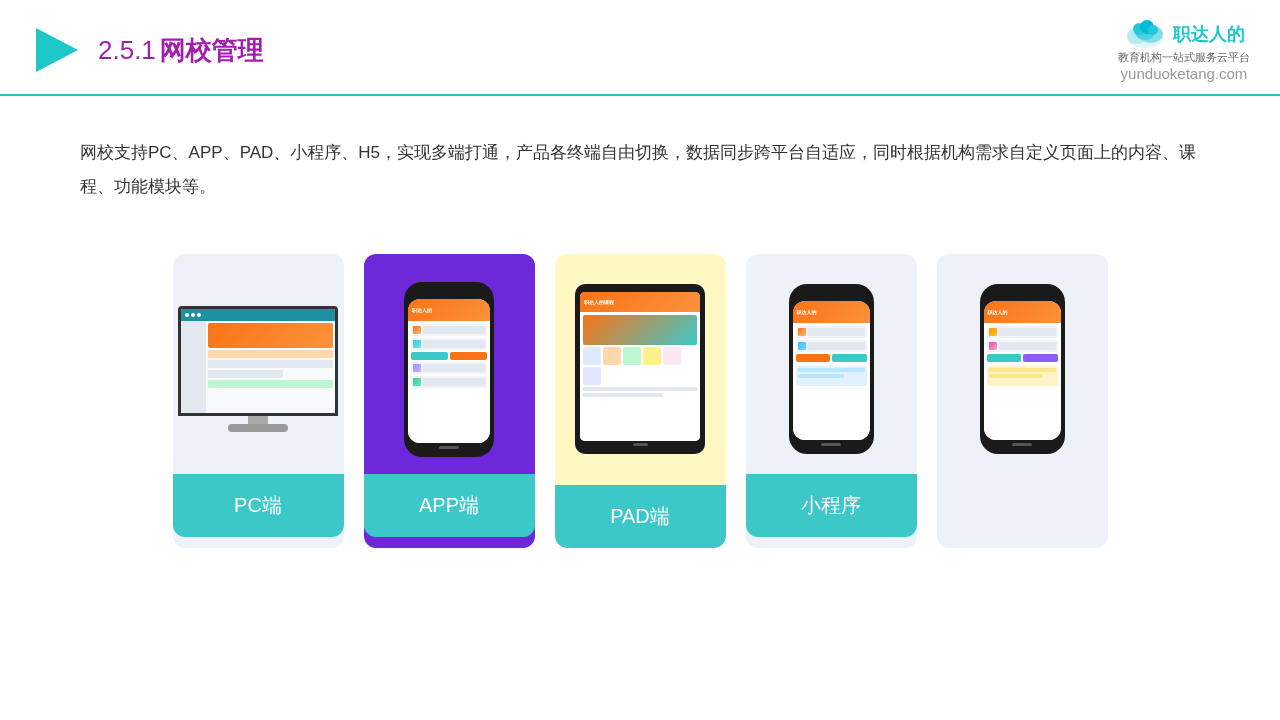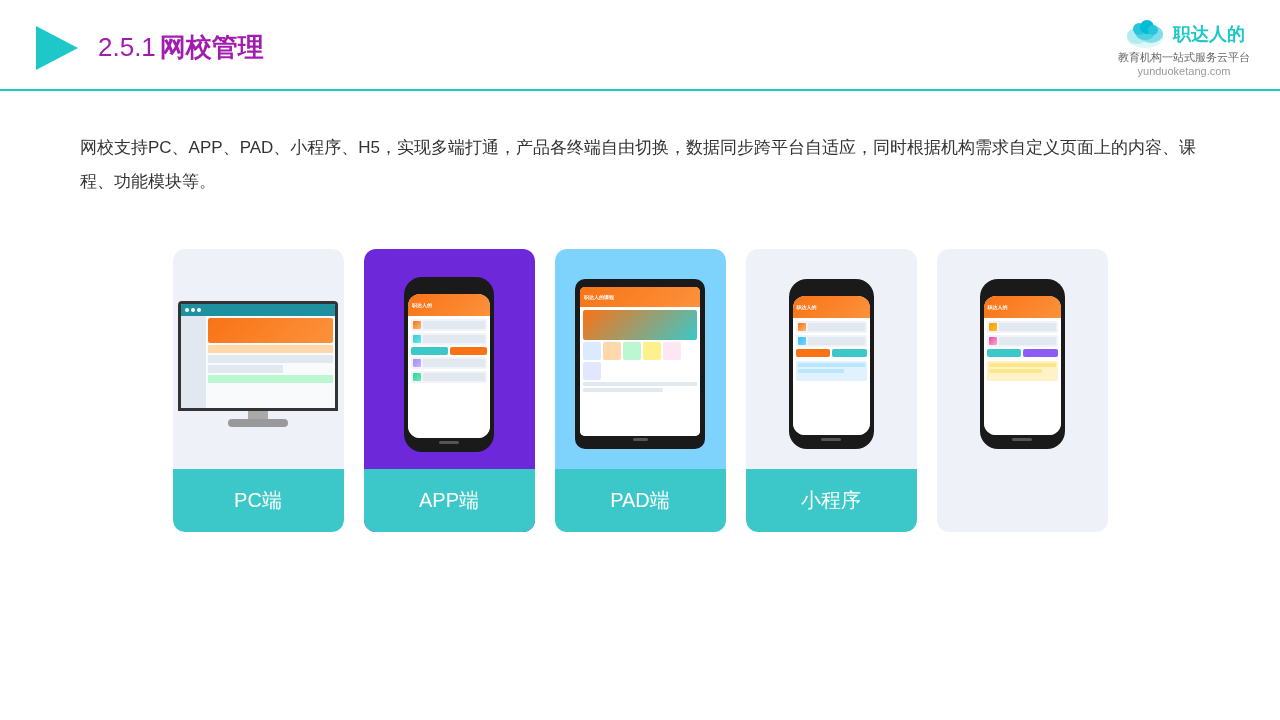--- a/index.html
+++ b/index.html
@@ -44,21 +44,21 @@
       color: #1ec8c8;
       font-weight: bold;
     }
     .logo-sub {
       font-size: 11px;
       color: #666;
       text-align: left;
       line-height: 1.4;
     }
     .logo-url {
-      font-size: 11px;
+      font-size: 15px;
       color: #999;
     }
 
     
     .description {
       padding: 40px 80px 20px 80px;
       font-size: 17px;
       color: #333;
       line-height: 2;
     }
@@ -422,21 +422,21 @@
               <div class="phone-mini-text"></div>
             </div>
           </div>
         </div>
         <div class="phone-home"></div>
       </div>
     </div>
     <div class="card-label">APP端</div>
   </div>
 
-  <div class="card" style="background:#7dd3fc;">
+  <div class="card" style="background:#fef9c3;gap:11px;">
     <div class="card-image-area">
       <div class="tablet-mock">
         <div class="tablet-screen">
           <div class="tablet-header">
             <div style="font-size:5px; color:#fff; font-weight:bold;">职达人的课程</div>
           </div>
           <div class="tablet-body">
             <div class="tablet-banner"></div>
             <div class="tablet-grid">
               <div class="tablet-cell"></div>

